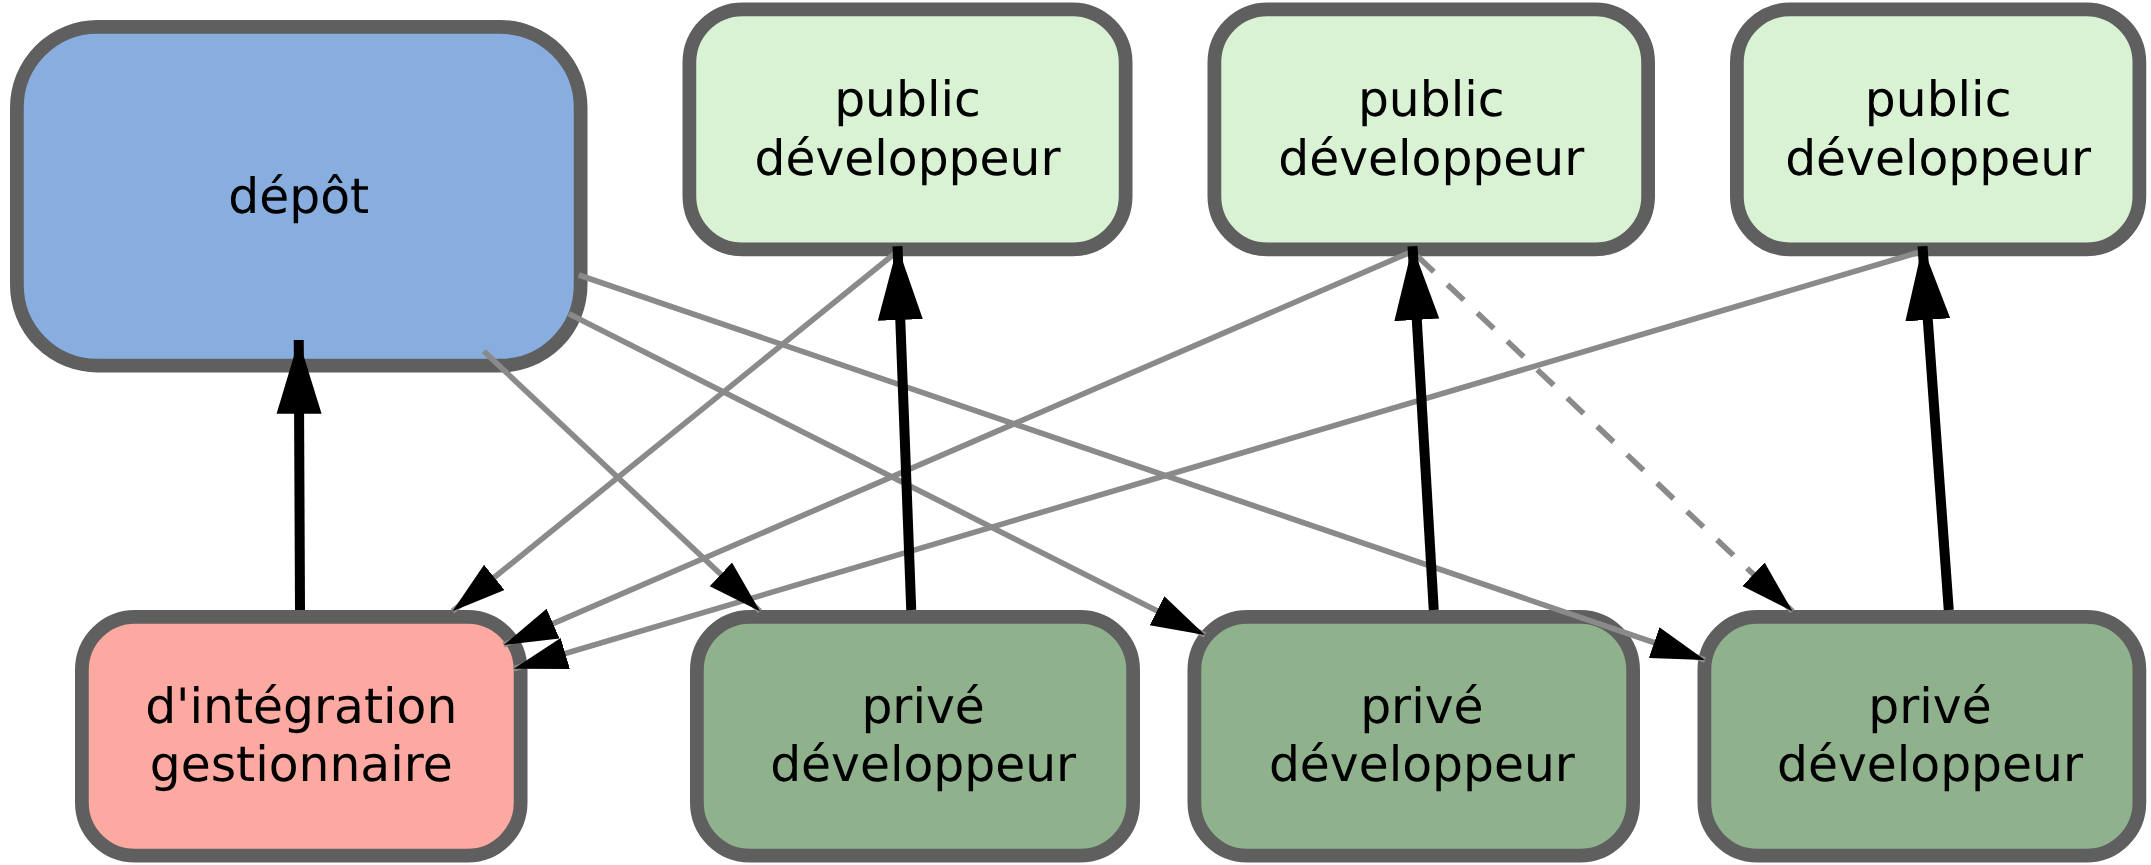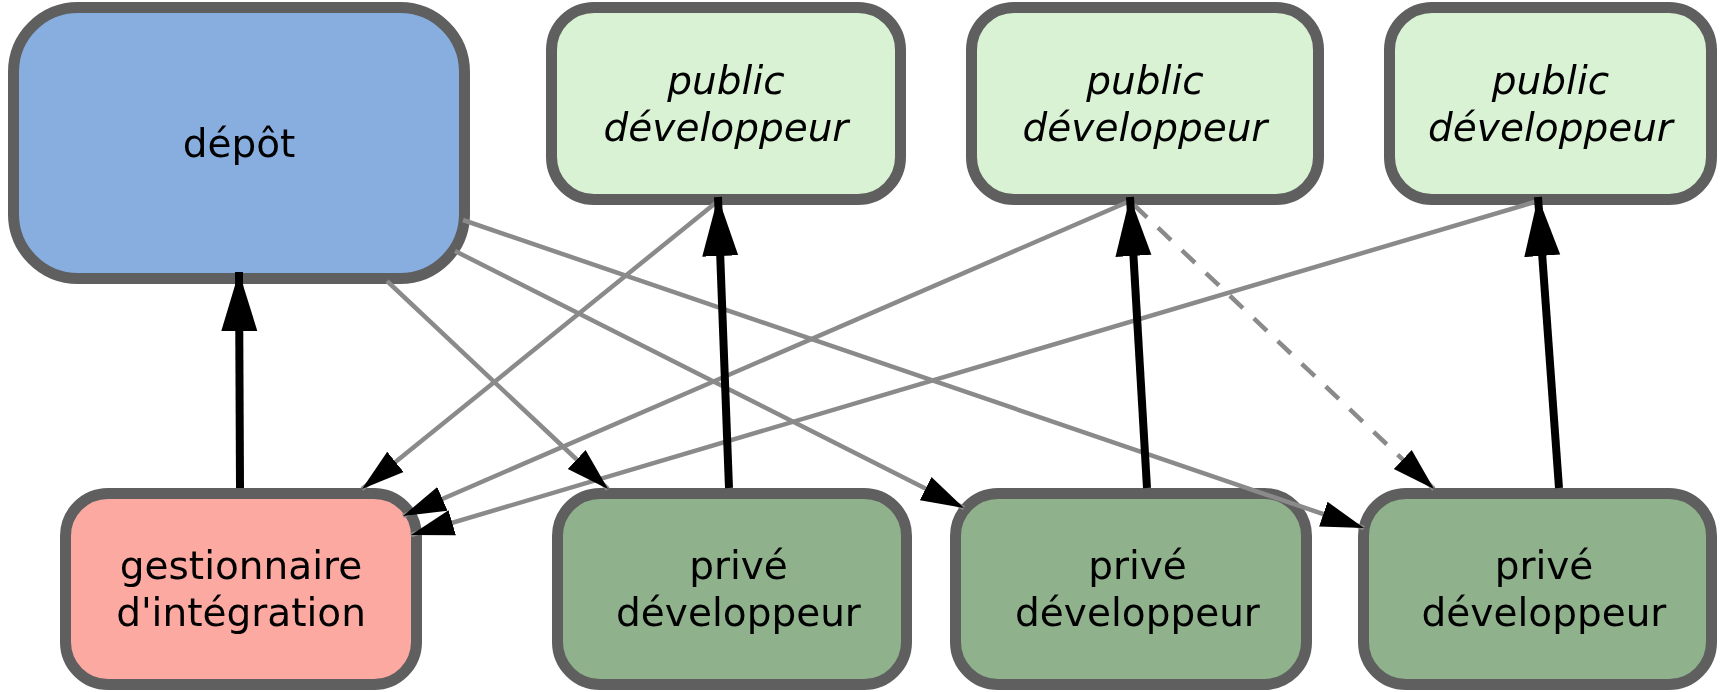--- a/index.html
+++ b/index.html
@@ -18,37 +18,37 @@
     align-items:center;
     justify-content:center;
     text-align:center;
     color:#000;
     font-size:39px;
     line-height:47px;
     z-index:1;
   }
   .node .lbl div{white-space:nowrap;}
   .blue  {background:var(--blue,#87aedf);}
-  .lgreen{background:var(--lightGreen,#d9f2d4);font-style:italic;}
+  .lgreen{background:var(--lightGreen,#d9f2d4);}
   .dgreen{background:var(--sageGreen,#8fb28c);padding-left:13px;}
   .pink  {background:var(--pink,#fcaaa1);}
   svg.edges{
     position:absolute;left:0;top:0;z-index:2;pointer-events:none;
   }
   svg.edges .g{stroke:var(--grayLine,#8a8a8a);stroke-width:4.5;}
   svg.edges .gd{stroke:var(--grayLine,#8a8a8a);stroke-width:4.5;stroke-dasharray:18 15;}
   svg.edges .b{stroke:var(--black,#000000);stroke-width:8;}
   svg.edges path{fill:var(--black,#000000);}
 </style>
 </head>
 <body>
 
 <div class="stage">
 
-  <div class="node blue" style="left:8px;top:2px;width:462px;height:282px;border-radius:70px;">
+  <div class="node blue" style="left:8px;top:16px;width:462px;height:282px;border-radius:70px;">
     <div class="lbl">
       <div>dépôt</div>
     </div>
   </div>
 
   <div class="node lgreen" style="left:546px;top:2px;width:360px;height:203px;border-radius:48px;">
     <div class="lbl">
       <div>public</div>
       <div>développeur</div>
     </div>
@@ -63,22 +63,22 @@
 
   <div class="node lgreen" style="left:1384px;top:2px;width:333px;height:203px;border-radius:48px;">
     <div class="lbl">
       <div>public</div>
       <div>développeur</div>
     </div>
   </div>
 
   <div class="node pink" style="left:60px;top:488px;width:362px;height:202px;border-radius:48px;">
     <div class="lbl">
+      <div>d'intégration</div>
       <div>gestionnaire</div>
-      <div>d'intégration</div>
     </div>
   </div>
 
   <div class="node dgreen" style="left:552px;top:488px;width:360px;height:202px;border-radius:48px;">
     <div class="lbl">
       <div>privé</div>
       <div>développeur</div>
     </div>
   </div>
 

